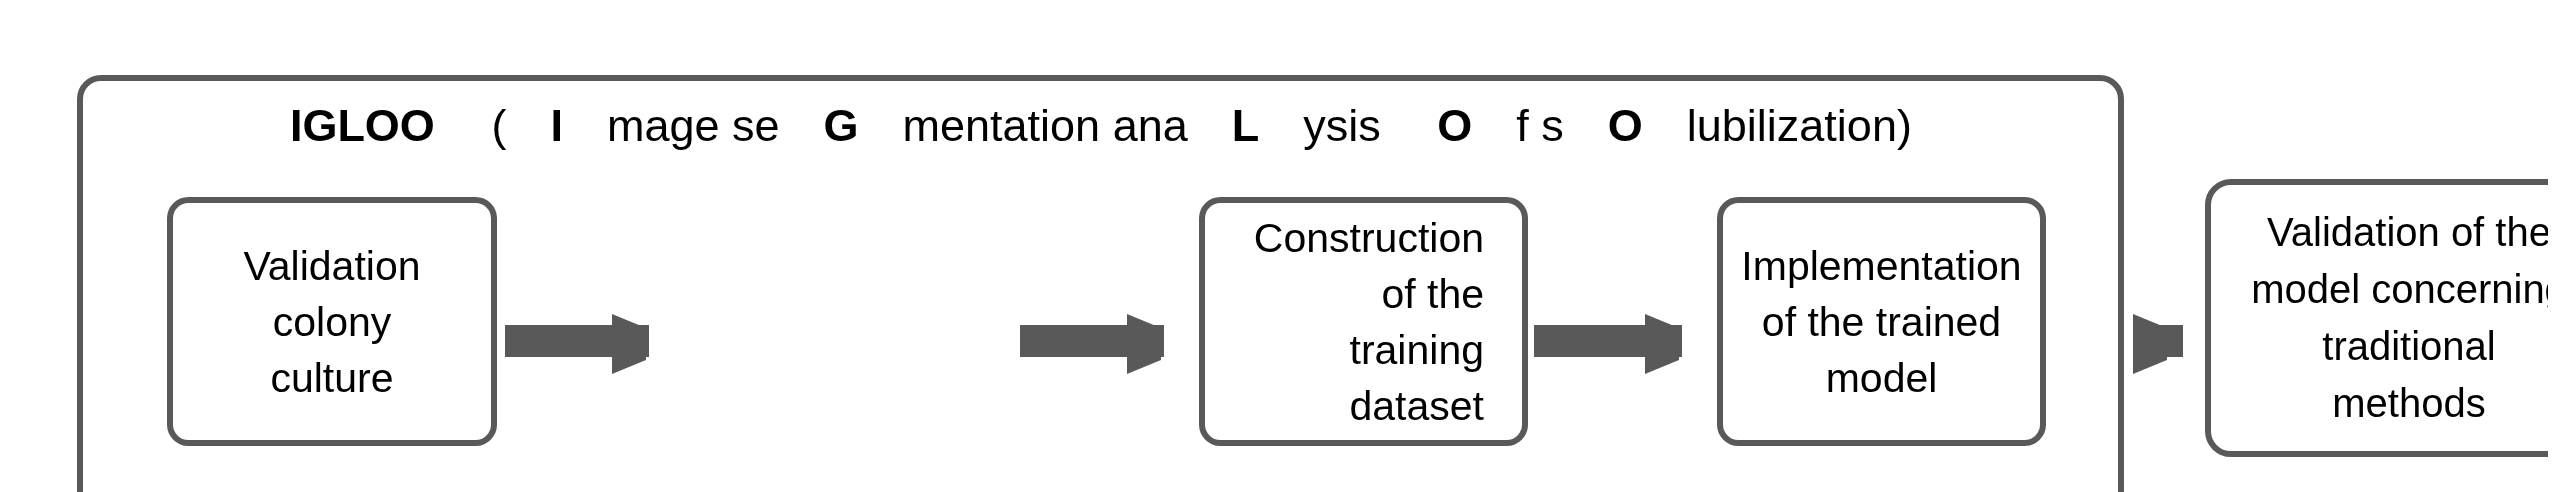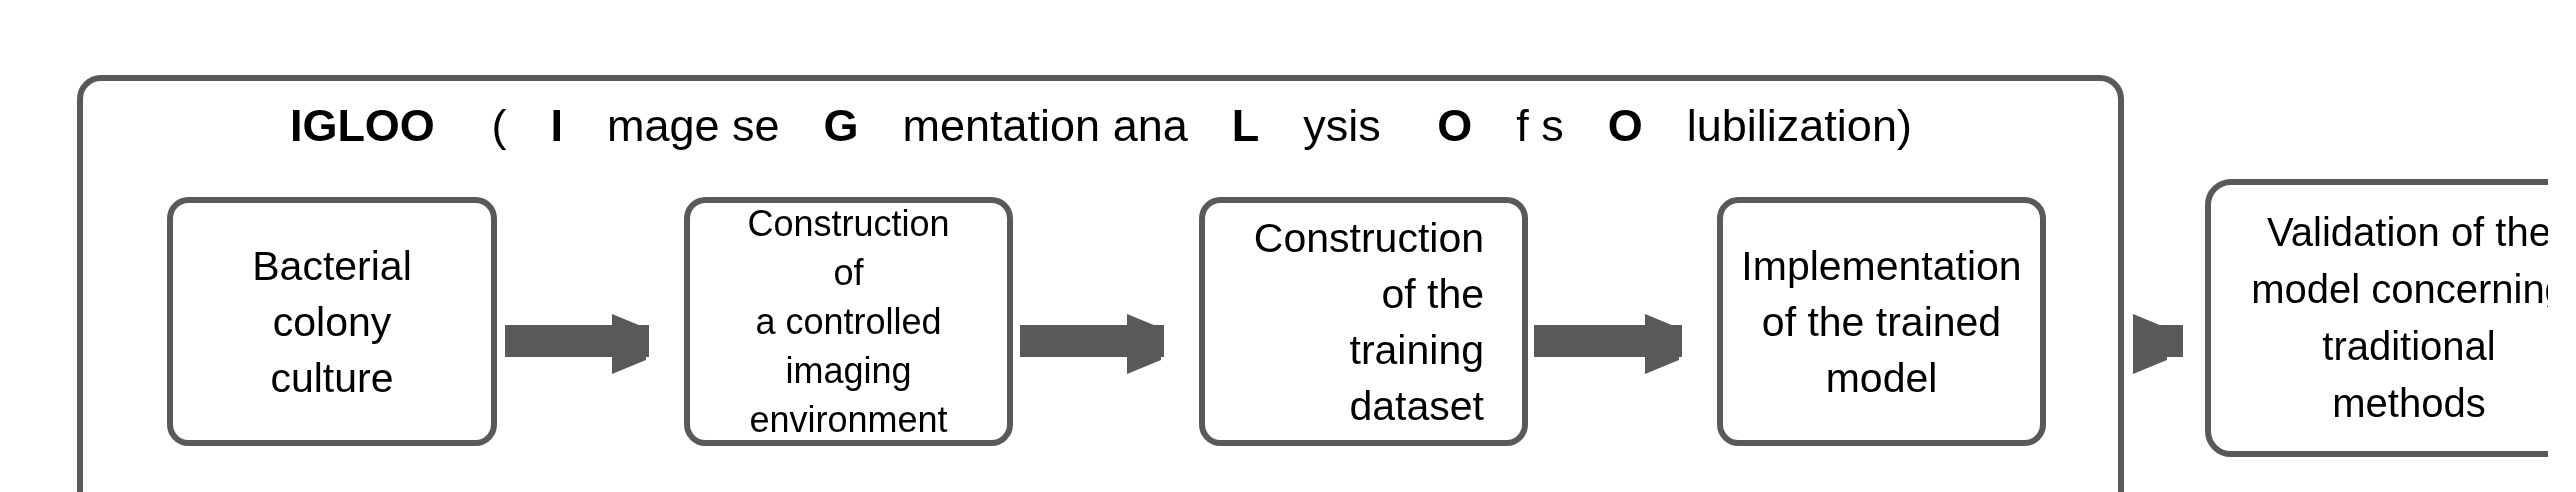--- a/index.html
+++ b/index.html
@@ -83,36 +83,30 @@
 </head>
 <body>
 
 <div class="canvas">
 
   <div class="outer-container"></div>
 
   <div class="title"><span class="seg-bold">IGLOO</span><span> (</span><span class="seg-bold">I</span><span>mage se</span><span class="seg-bold">G</span><span>mentation ana</span><span class="seg-bold">L</span><span>ysis </span><span class="seg-bold">O</span><span>f s</span><span class="seg-bold">O</span><span>lubilization)</span></div>
 
   <div class="step-box box-1">
-    <span class="box-label">Bacterial
+    <span class="box-label">Validation
 colony
 culture</span>
   </div>
 
   <div class="arrow arrow-1">
     <div class="shaft"></div>
     <div class="head"></div>
   </div>
 
-  <div class="step-box box-2">
-    <span class="box-label">Construction of
-a controlled
-imaging
-environment</span>
-  </div>
 
   <div class="arrow arrow-2">
     <div class="shaft"></div>
     <div class="head"></div>
   </div>
 
   <div class="step-box box-3">
     <span class="box-label">Construction
 of the training
 dataset</span>

